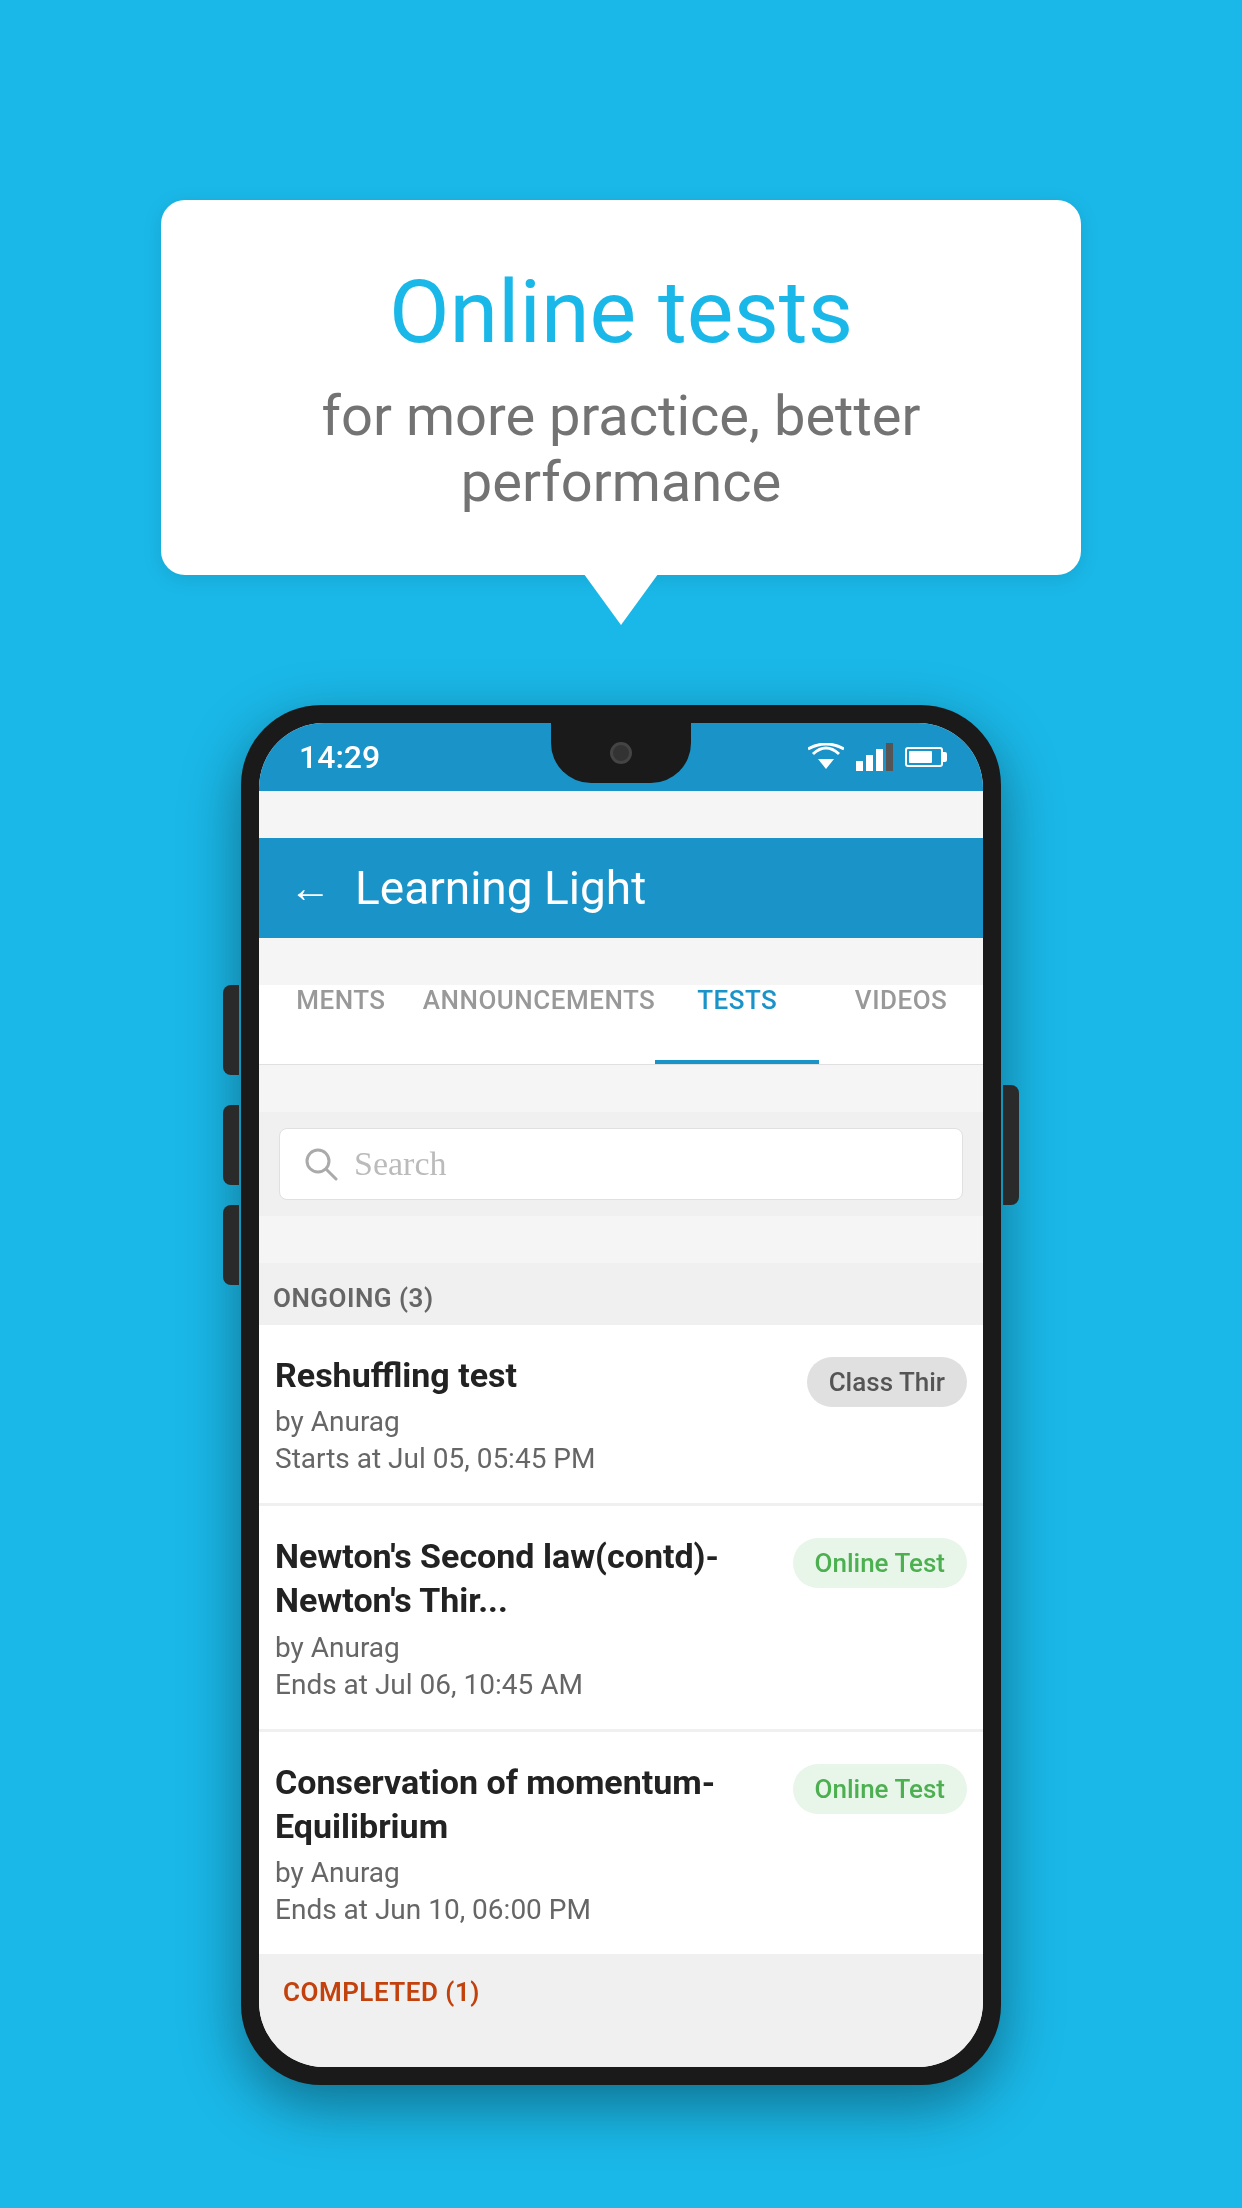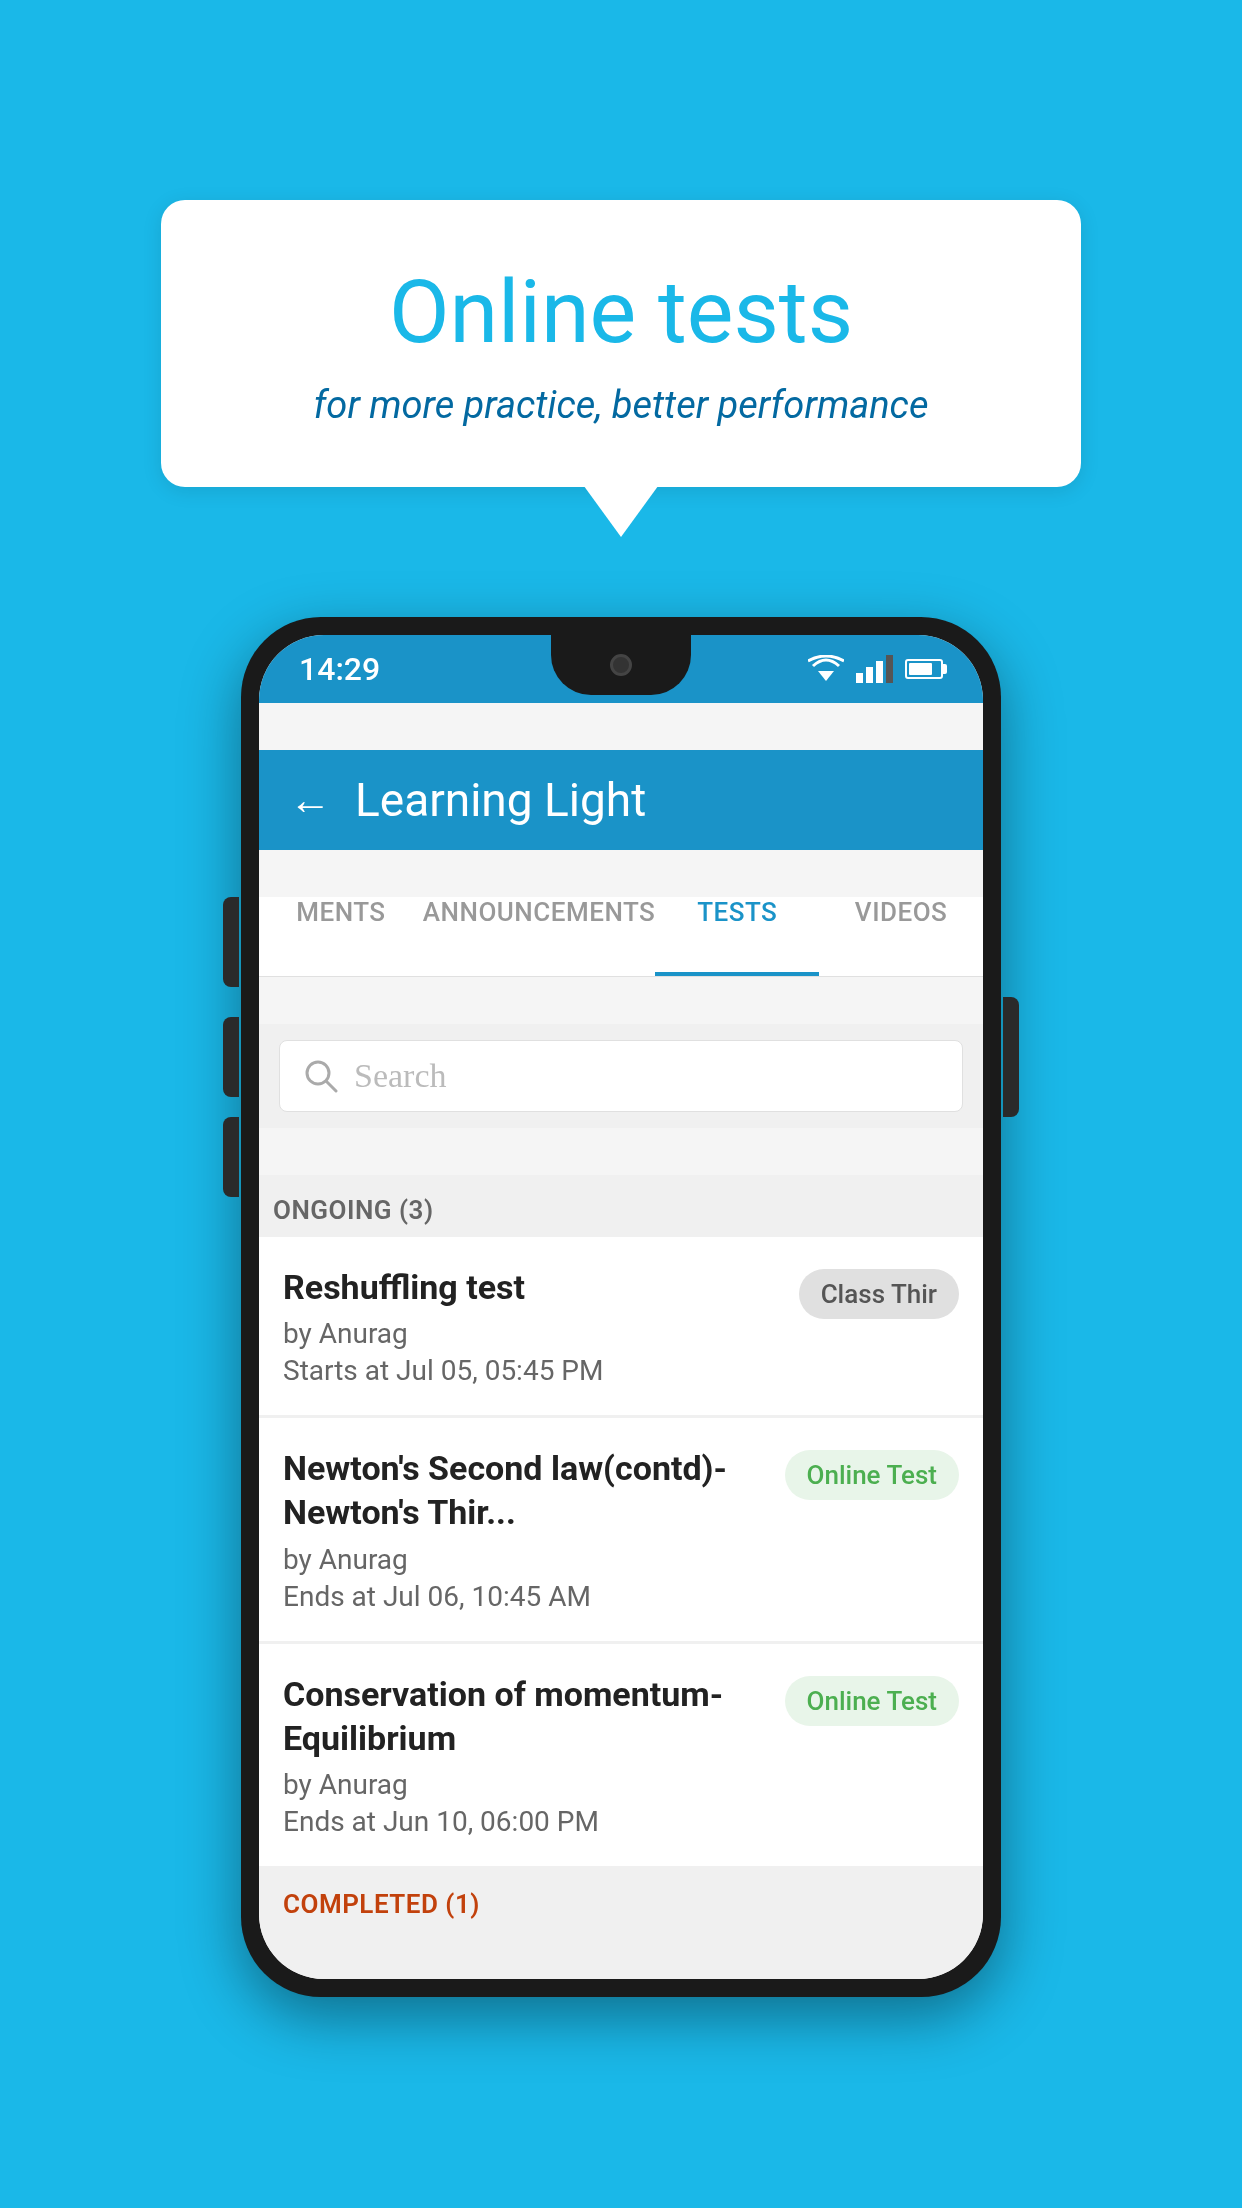--- a/index.html
+++ b/index.html
@@ -42,24 +42,23 @@
     }
 
     .bubble-title {
       font-size: 88px;
       color: #1ab8e8;
       font-weight: 400;
       margin-bottom: 20px;
     }
 
     .bubble-subtitle {
-      font-size: 38px;
-      color: #0369a1;
+      font-size: 56px;
+      color: #737373;
       font-weight: 400;
-      font-style: italic;
     }
 
     
     .phone-frame {
       width: 760px;
       height: 1380px;
       background: #1a1a1a;
       border-radius: 80px;
       margin-top: 130px;
       position: relative;
@@ -302,21 +301,21 @@
       padding: 20px 14px 12px;
       font-size: 26px;
       font-weight: 600;
       color: #666;
       letter-spacing: 0.5px;
     }
 
     .list-item {
       background: white;
       margin: 0 0 2px 0;
-      padding: 28px 24px;
+      padding: 28px 16px;
       display: flex;
       justify-content: space-between;
       align-items: flex-start;
       border-bottom: 1px solid #f0f0f0;
     }
 
     .list-item:last-child {
       border-bottom: none;
     }
 

